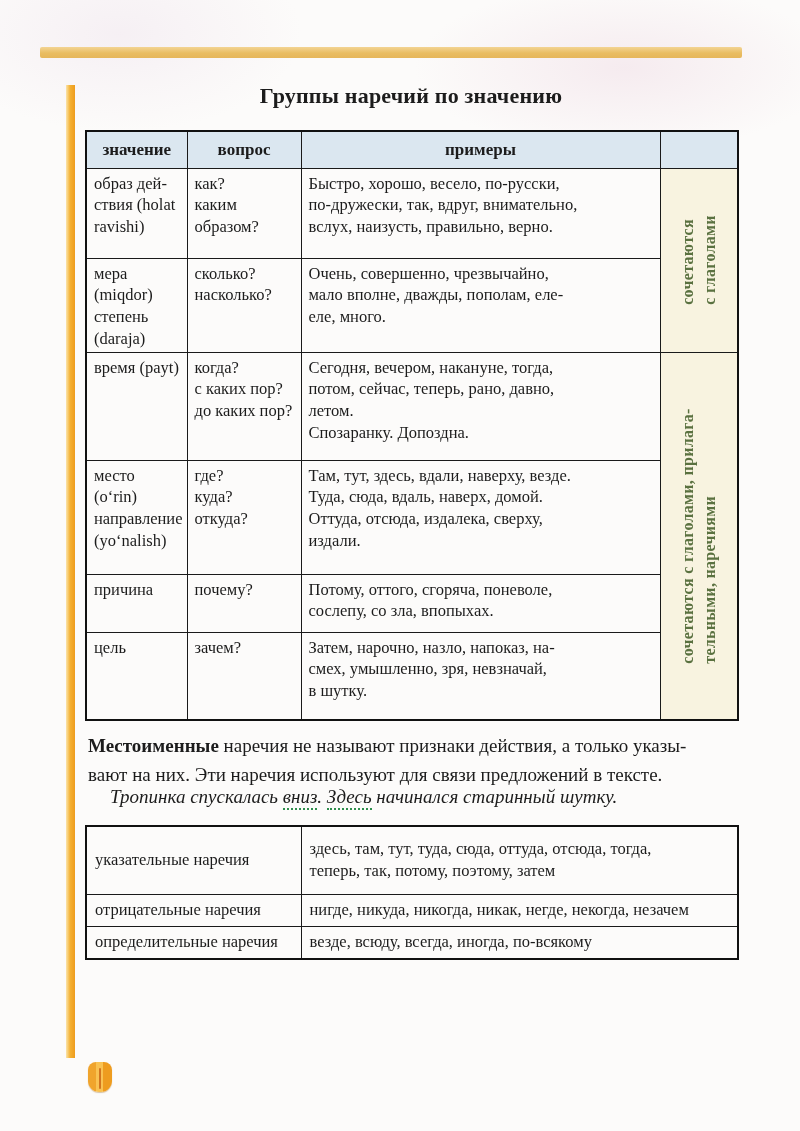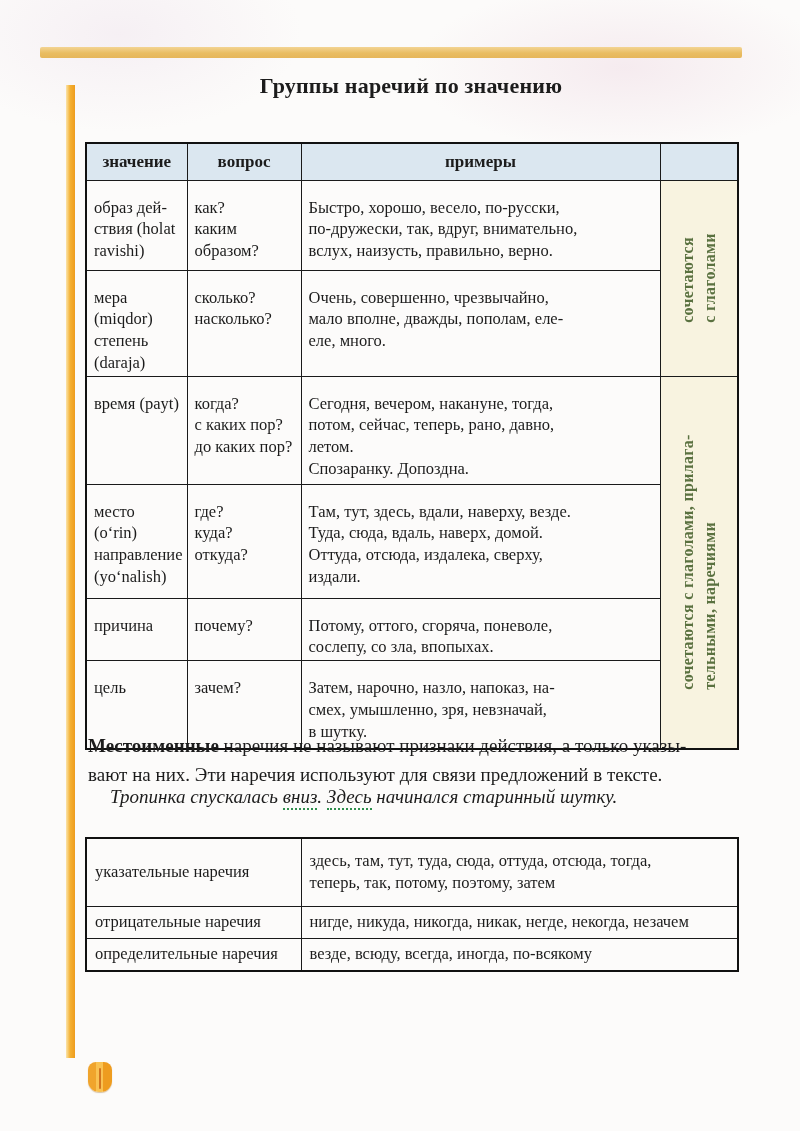--- a/index.html
+++ b/index.html
@@ -8,29 +8,29 @@
     background:
       radial-gradient(ellipse 300px 120px at 78% 6%, rgba(240,222,230,.55), transparent 70%),
       radial-gradient(ellipse 260px 140px at 15% 3%, rgba(238,226,236,.45), transparent 70%),
       #fcfbfa;
     font-family:"Liberation Serif", serif;color:#1c1c1c;
   }
   .top-bar{position:absolute;left:40px;top:47px;width:702px;height:11px;border-radius:2px;
     background:linear-gradient(to bottom,#f3d493,#e9bd62 55%,#e6b65a);}
   .left-bar{position:absolute;left:66px;top:85px;width:9px;height:973px;
     background:linear-gradient(to right,#fbe4aa,#f4b133 45%,#ee9c1d);}
-  .page-title{position:absolute;left:85px;top:73px;width:652px;text-align:center;
+  .page-title{position:absolute;left:85px;top:83px;width:652px;text-align:center;
     font-size:22px;font-weight:bold;letter-spacing:.2px;}
 
-  table{border-collapse:collapse;table-layout:fixed;margin-top:12px;}
+  table{border-collapse:collapse;table-layout:fixed;}
   td,th{border:1.6px solid #1a1a1a;box-sizing:border-box;}
   .t1{position:absolute;left:85px;top:130px;width:652px;border:2px solid #111;}
   .t1 th{background:#dbe7f0;font-size:17px;font-weight:bold;text-align:center;
     vertical-align:middle;height:37px;padding:2px 4px;}
-  .t1 td{font-size:16.5px;line-height:1.32;vertical-align:top;padding:16px 6px 2px 7px;
+  .t1 td{font-size:16.5px;line-height:1.32;vertical-align:top;padding:4px 6px 2px 7px;
     white-space:pre-line;}
   .t1 tr.r1{height:90px}.t1 tr.r2{height:84px}.t1 tr.r3{height:108px}
   .t1 tr.r4{height:114px}.t1 tr.r5{height:58px}.t1 tr.r6{height:88px}
   .side-cell{background:#f8f3e0;position:relative;padding:0 !important;}
   .side-rot{position:absolute;top:50%;left:50%;transform:translate(-50%,-50%) rotate(-90deg);
     white-space:pre;font-weight:bold;color:#5a7140;font-size:16px;line-height:1.35;
     letter-spacing:.3px;}
 
   .para{position:absolute;left:88px;top:732px;width:652px;font-size:19px;line-height:1.5;
     white-space:pre-line;}

